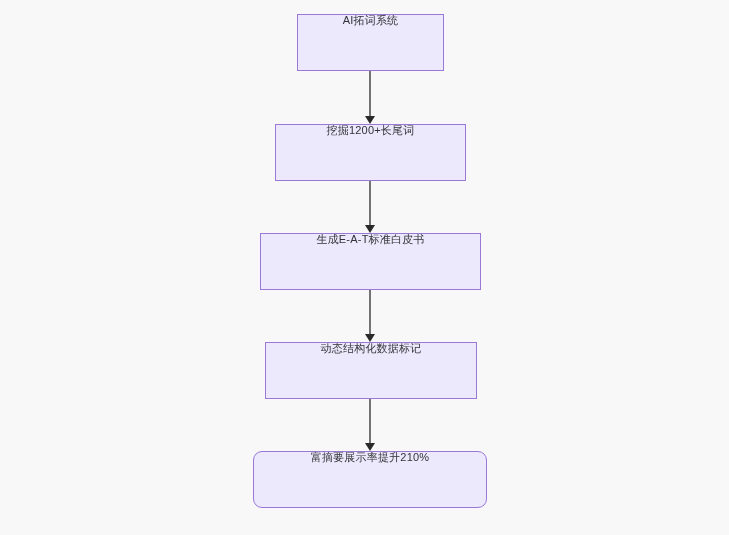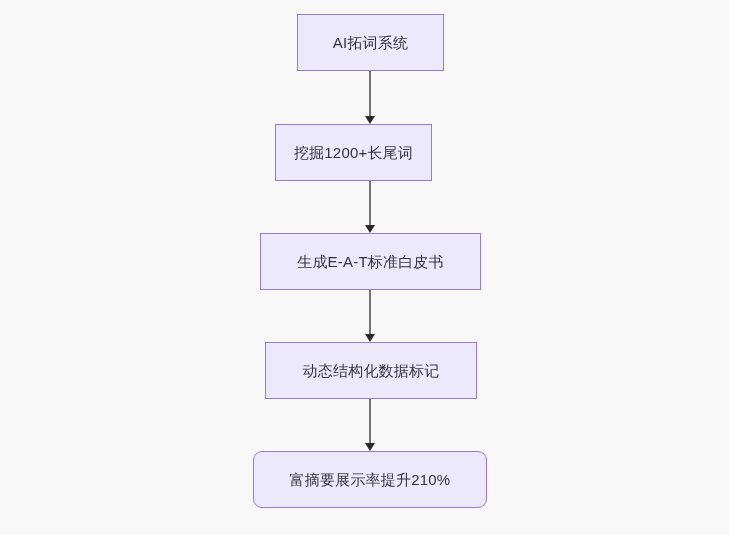--- a/index.html
+++ b/index.html
@@ -17,24 +17,24 @@
     position: relative;
     width: 729px;
     height: 535px;
   }
   .node {
     position: absolute;
     box-sizing: border-box;
     background: #ebe9fb;
     border: 1.6px solid #9b78d8;
     display: flex;
-    align-items: center;
+    align-items: flex-start;
     justify-content: center;
     color: #333338;
-    font-size: 15px;
+    font-size: 11px;
     letter-spacing: 0.2px;
     white-space: nowrap;
   }
   .node-label {
     display: block;
     line-height: 1;
   }
   .edge {
     position: absolute;
     width: 2px;
@@ -61,21 +61,21 @@
 
   <div class="arrowhead" style="left: 365px; top: 116px;"></div>
   <div class="arrowhead" style="left: 365px; top: 225px;"></div>
   <div class="arrowhead" style="left: 365px; top: 334px;"></div>
   <div class="arrowhead" style="left: 365px; top: 443px;"></div>
 
   <div class="node" style="left: 297px; top: 14px; width: 147px; height: 57px;">
     <span class="node-label">AI拓词系统</span>
   </div>
 
-  <div class="node" style="left: 275px; top: 124px; width: 157px; height: 57px;">
+  <div class="node" style="left: 275px; top: 124px; width: 191px; height: 57px;">
     <span class="node-label">挖掘1200+长尾词</span>
   </div>
 
   <div class="node" style="left: 265px; top: 342px; width: 212px; height: 57px;">
     <span class="node-label">动态结构化数据标记</span>
   </div>
 
   <div class="node" style="left: 260px; top: 233px; width: 221px; height: 57px;">
     <span class="node-label">生成E-A-T标准白皮书</span>
   </div>

